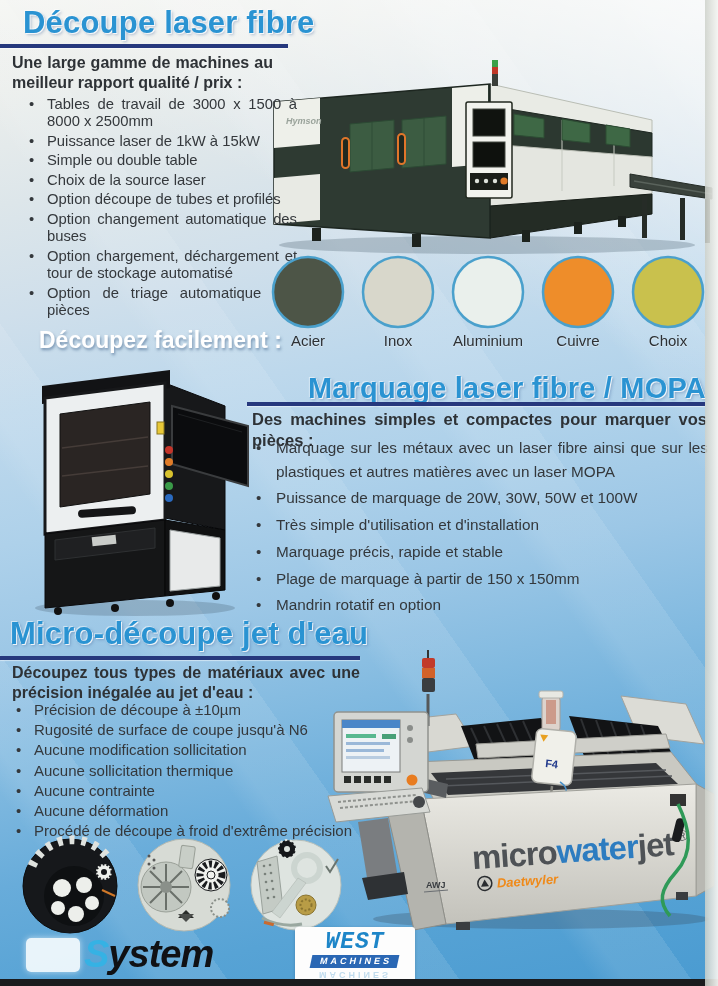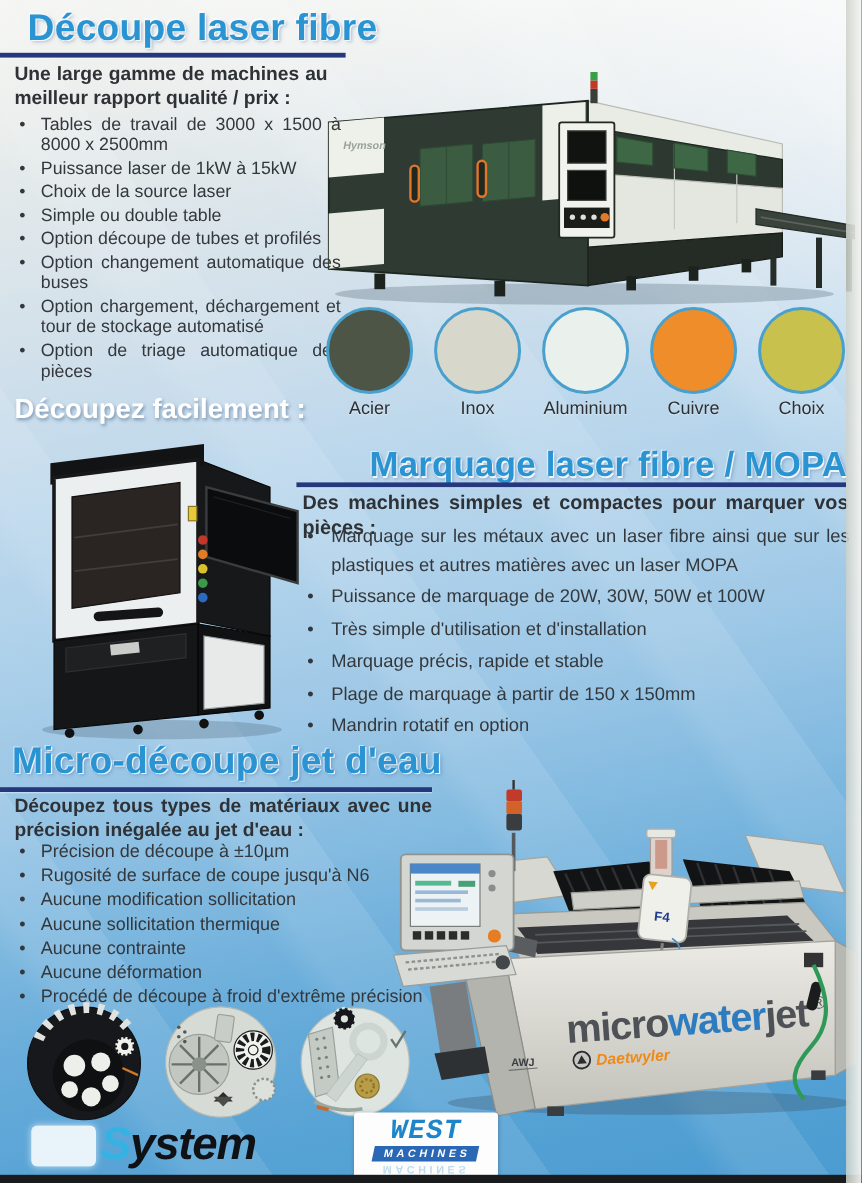--- a/index.html
+++ b/index.html
@@ -59,25 +59,25 @@
 </head>
 <body>
 
 <div class="page">
 
   <div class="abs sec-title" style="left:12px;top:5px;font-size:31px;margin-left:11px;">Découpe laser fibre</div>
   <div class="abs rule" style="left:0;top:44px;width:288px;"></div>
 
   <div class="abs intro" style="left:12px;top:53px;width:261px;font-size:16px;line-height:1.27;">Une large gamme de machines au meilleur rapport qualité / prix :</div>
 
-  <ul class="abs blist list1" style="left:10px;top:96px;">
+  <ul class="abs blist list1" style="left:23px;top:96px;">
     <li>Tables de travail de 3000 x 1500 à 8000 x 2500mm</li>
     <li>Puissance laser de 1kW à 15kW</li>
+    <li>Simple ou double table</li>
     <li>Choix de la source laser</li>
-    <li>Simple ou double table</li>
     <li>Option découpe de tubes et profilés</li>
     <li>Option changement automatique des buses</li>
     <li>Option chargement, déchargement et tour de stockage automatisé</li>
     <li>Option de triage automatique des pièces</li>
   </ul>
 
   <svg class="abs" style="left:262px;top:46px;z-index:2;" width="452" height="212" viewBox="0 0 452 212">
     <ellipse cx="225" cy="199" rx="208" ry="9" fill="rgba(70,90,105,.28)"></ellipse>
 
     <polygon points="228,38 390,74 390,87 228,60" fill="#e9ebe5" stroke="#b9bdb4" stroke-width="1"></polygon>
@@ -154,21 +154,21 @@
       <div class="mat-label">Cuivre</div>
     </div>
     <div class="mat">
       <svg width="76" height="76" viewBox="0 0 76 76">
         <circle cx="38" cy="38" r="35" stroke-width="2.5" stroke="#4aa0cc" fill="#c9c14d"></circle>
       </svg>
       <div class="mat-label">Choix</div>
     </div>
   </div>
 
-  <div class="abs cut-label" style="left:12px;top:327px;">Découpez facilement :</div>
+  <div class="abs cut-label" style="left:39px;top:327px;">Découpez facilement :</div>
 
   <div class="abs sec-title" style="left:250px;top:372px;width:456px;text-align:right;font-size:29px;">Marquage laser fibre / MOPA</div>
   <div class="abs rule" style="left:247px;top:402px;width:458px;"></div>
 
   <div class="abs intro" style="left:252px;top:409px;width:455px;font-size:16.5px;line-height:1.25;">Des machines simples et compactes pour marquer vos pièces :</div>
 
   <ul class="abs blist list2" style="left:250px;top:436px;">
     <li>Marquage sur les métaux avec un laser fibre ainsi que sur les plastiques et autres matières avec un laser MOPA</li>
     <li>Puissance de marquage de 20W, 30W, 50W et 100W</li>
     <li>Très simple d'utilisation et d'installation</li>

